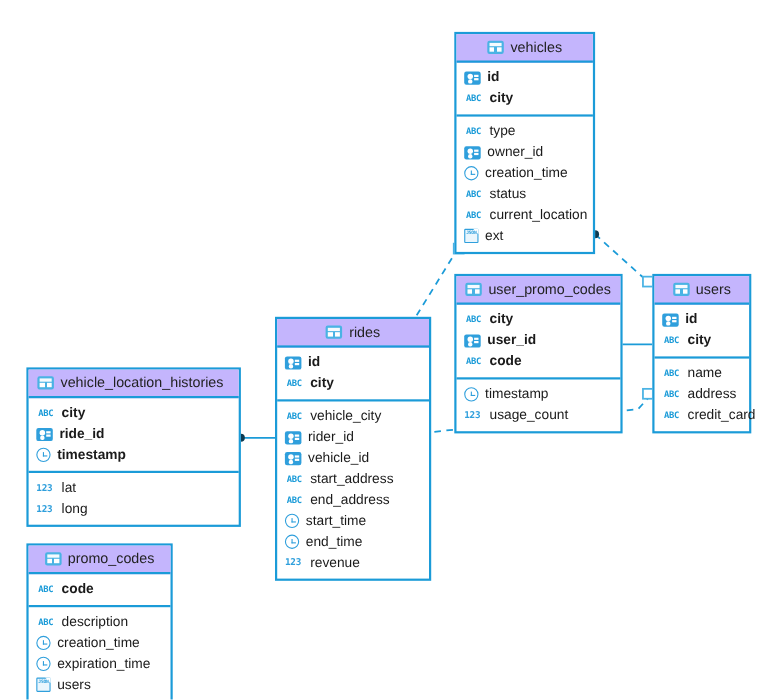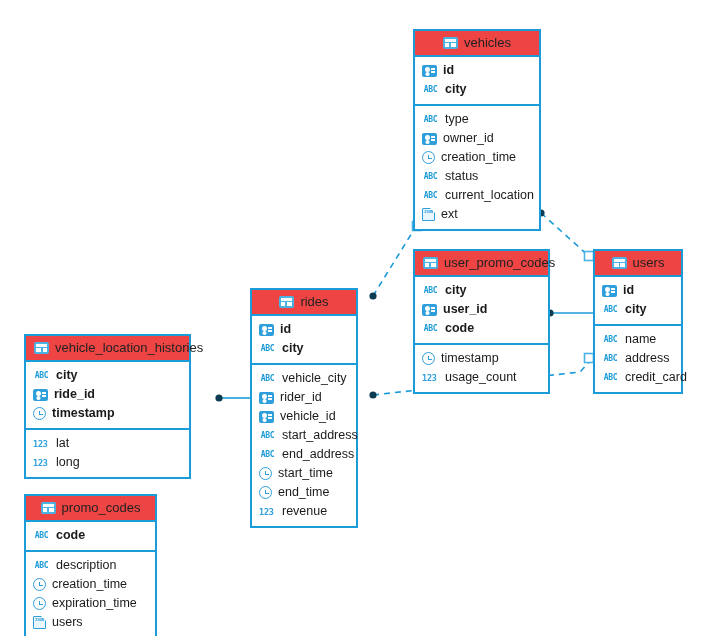--- a/index.html
+++ b/index.html
@@ -17,21 +17,21 @@
     background:#ffffff;
     border:2px solid #1b9bd8;
     box-sizing:border-box;
     z-index:2;
   }
   .tbl-header{
     display:flex;align-items:center;gap:6px;
     padding:4px 8px 5px 8px;
     border-bottom:2px solid #1b9bd8;
     font-size:13px;color:#222222;
-    background:#ef4444;
+    background:#c4b5fd;
     white-space:nowrap;
   }
   .tbl-header.center{justify-content:center;}
   .tbl-section{padding:4px 16px 5px 0;}
   .tbl-section + .tbl-section{border-top:2px solid #1b9bd8;}
 
   .field-row{
     display:flex;align-items:center;gap:6px;
     padding:1px 8px 1px 7px;
     font-size:12.5px;color:#1a1a1a;
@@ -179,21 +179,21 @@
           <div class="field-row">
             <span class="ico ico-abc">ABC</span>
             <span class="field-name">current_location</span>
           </div>
           <div class="field-row">
             <span class="ico ico-json"></span>
             <span class="field-name">ext</span>
           </div>
         </div>
       </div>
-      <div class="table-node" style="left: 413px; top: 249px; width: 137px;">
+      <div class="table-node" style="left: 413px; top: 249px; width: 153px;">
         <div class="tbl-header">
           <span class="ico ico-table"></span>
           <span>user_promo_codes</span>
         </div>
         <div class="tbl-section">
           <div class="field-row pk">
             <span class="ico ico-abc">ABC</span>
             <span class="field-name">city</span>
           </div>
           <div class="field-row pk">
@@ -239,21 +239,21 @@
           <div class="field-row">
             <span class="ico ico-abc">ABC</span>
             <span class="field-name">address</span>
           </div>
           <div class="field-row">
             <span class="ico ico-abc">ABC</span>
             <span class="field-name">credit_card</span>
           </div>
         </div>
       </div>
-      <div class="table-node" style="left: 250px; top: 288px; width: 108px;">
+      <div class="table-node" style="left: 250px; top: 288px; width: 142px;">
         <div class="tbl-header center">
           <span class="ico ico-table"></span>
           <span>rides</span>
         </div>
         <div class="tbl-section">
           <div class="field-row pk">
             <span class="ico ico-id"></span>
             <span class="field-name">id</span>
           </div>
           <div class="field-row pk">
@@ -289,21 +289,21 @@
           <div class="field-row">
             <span class="ico ico-clock"></span>
             <span class="field-name">end_time</span>
           </div>
           <div class="field-row">
             <span class="ico ico-num">123</span>
             <span class="field-name">revenue</span>
           </div>
         </div>
       </div>
-      <div class="table-node" style="left: 24px; top: 334px; width: 167px;">
+      <div class="table-node" style="left: 24px; top: 334px; width: 195px;">
         <div class="tbl-header">
           <span class="ico ico-table"></span>
           <span>vehicle_location_histories</span>
         </div>
         <div class="tbl-section">
           <div class="field-row pk">
             <span class="ico ico-abc">ABC</span>
             <span class="field-name">city</span>
           </div>
           <div class="field-row pk">

